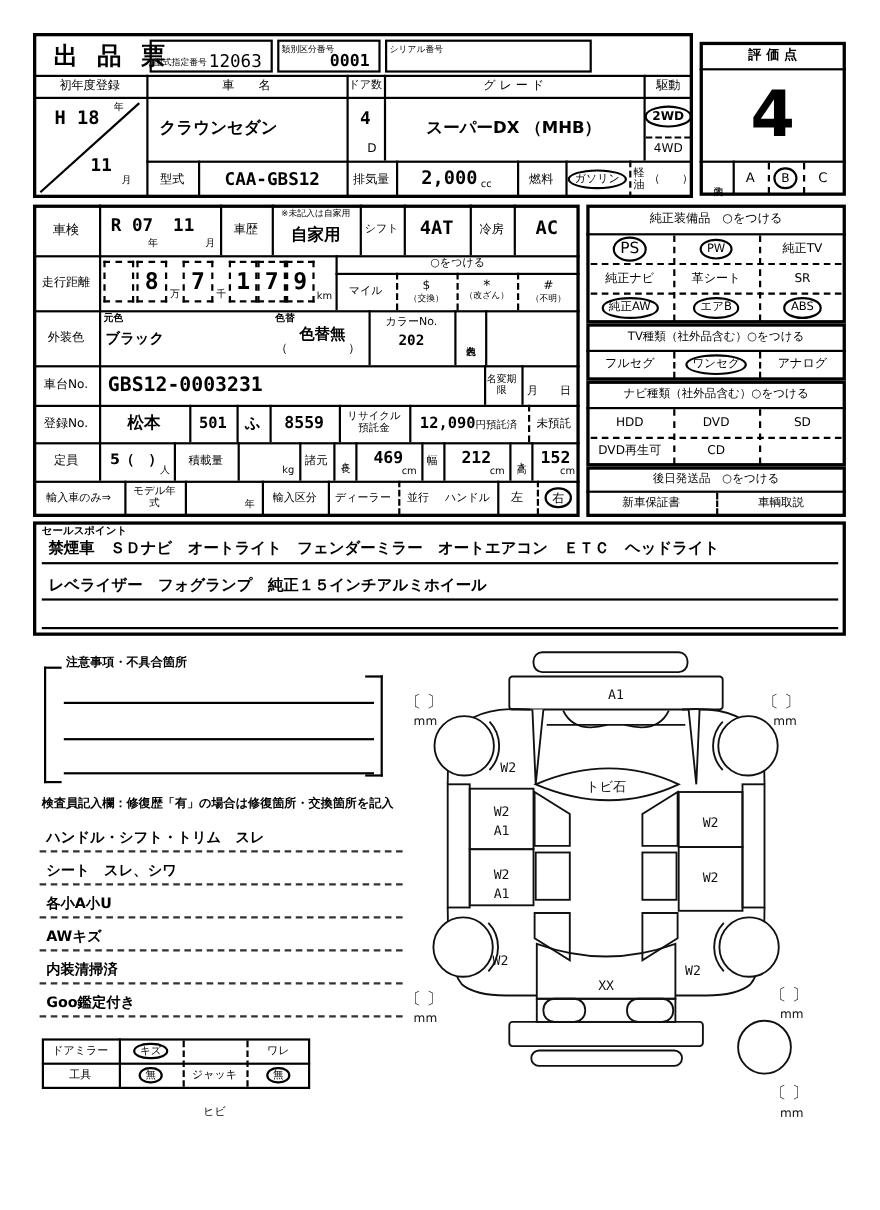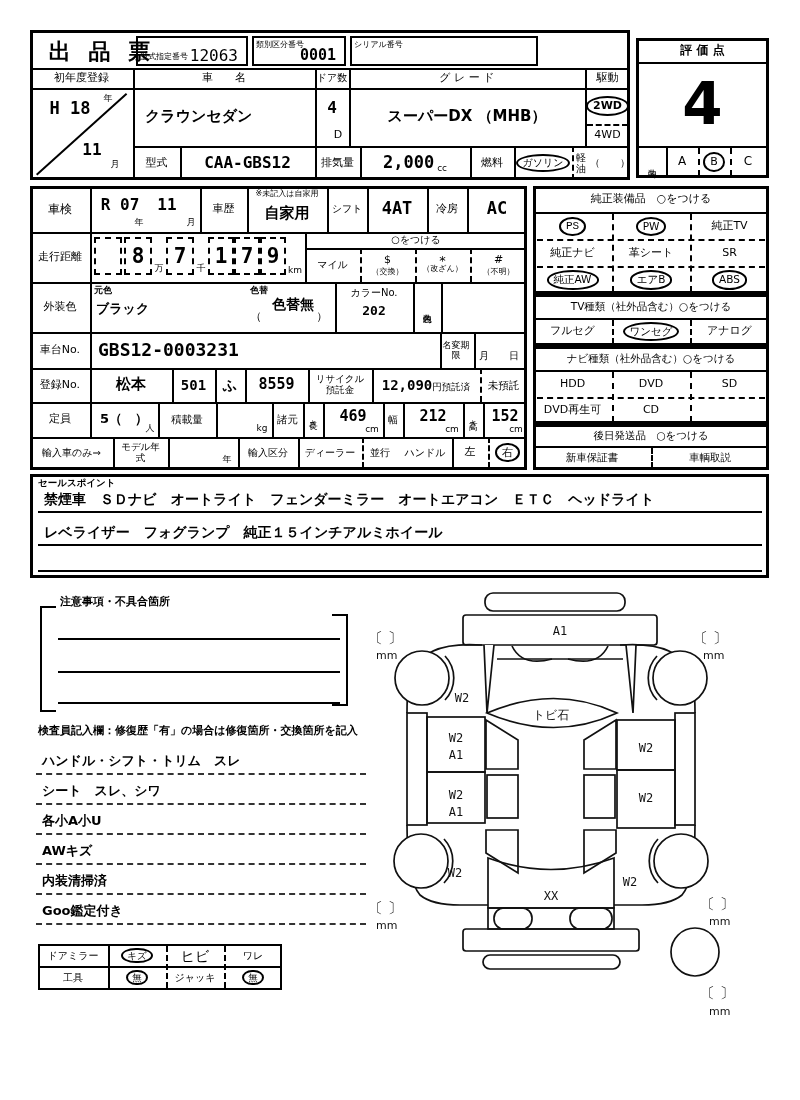--- a/index.html
+++ b/index.html
@@ -257,21 +257,21 @@
     </div>
 
   <div class="box3" style="left:533px;top:186px;width:236px;height:108px;"></div>
   <i class="hl" style="left:533px;top:212px;width:236px;"></i>
   <i class="hd" style="left:537px;top:239px;width:228px;"></i>
   <i class="hd" style="left:537px;top:266px;width:228px;"></i>
   <i class="vd" style="left:612px;top:214px;height:78px;"></i>
   <i class="vd" style="left:690px;top:214px;height:78px;"></i>
   <div class="cell" style="left:533px;top:188px;width:236px;height:22px;font-size:11px;">純正装備品　○をつける</div>
   <div class="cell" style="left:533px;top:214px;width:79px;height:25px;">
-      <span class="circ" style="font-size:11px;font-family:Liberation Mono, monospace;">PS</span>
+      <span class="circ" style="font-size:14px;">PS</span>
     </div>
   <div class="cell" style="left:612px;top:214px;width:78px;height:25px;">
       <span class="circ" style="font-size:10.5px;text-align:center;">PW</span>
     </div>
   <div class="cell" style="left:690px;top:214px;width:79px;height:25px;font-size:11px;">純正TV</div>
   <div class="cell" style="left:533px;top:241px;width:79px;height:25px;font-size:11px;">純正ナビ</div>
   <div class="cell" style="left:612px;top:241px;width:78px;height:25px;font-size:11px;">革シート</div>
   <div class="cell" style="left:690px;top:241px;width:79px;height:25px;font-size:11px;">SR</div>
   <div class="cell" style="left:533px;top:268px;width:79px;height:24px;">
       <span class="circ" style="font-size:10.5px;">純正AW</span>
@@ -338,21 +338,21 @@
 
   <div class="box2" style="left:38px;top:944px;width:244px;height:46px;"></div>
   <i class="hl" style="left:38px;top:966px;width:244px;"></i>
   <i class="vl" style="left:108px;top:944px;height:46px;"></i>
   <i class="vd" style="left:166px;top:946px;height:42px;"></i>
   <i class="vd" style="left:224px;top:946px;height:42px;"></i>
   <div class="cell" style="left:38px;top:946px;width:70px;height:20px;font-size:10px;">ドアミラー</div>
   <div class="cell" style="left:108px;top:945px;width:58px;height:21px;">
       <span class="circ" style="font-size:9.5px;padding:0 4px;">キズ</span>
     </div>
-  <div class="cell" style="left:166px;top:946px;width:58px;height:20px;font-size:14px;">ヒビ</div>
+  <div class="cell" style="left:166px;top:1002px;width:58px;height:20px;font-size:10px;">ヒビ</div>
   <div class="cell" style="left:224px;top:946px;width:58px;height:20px;font-size:10px;">ワレ</div>
   <div class="cell" style="left:38px;top:968px;width:70px;height:20px;font-size:10px;">工具</div>
   <div class="cell" style="left:108px;top:967px;width:58px;height:21px;">
       <span class="circ" style="font-size:9.5px;padding:0 4px;">無</span>
     </div>
   <div class="cell" style="left:166px;top:968px;width:58px;height:20px;font-size:10px;">ジャッキ</div>
   <div class="cell" style="left:224px;top:967px;width:58px;height:21px;">
       <span class="circ" style="font-size:9.5px;padding:0 4px;">無</span>
     </div>
 

